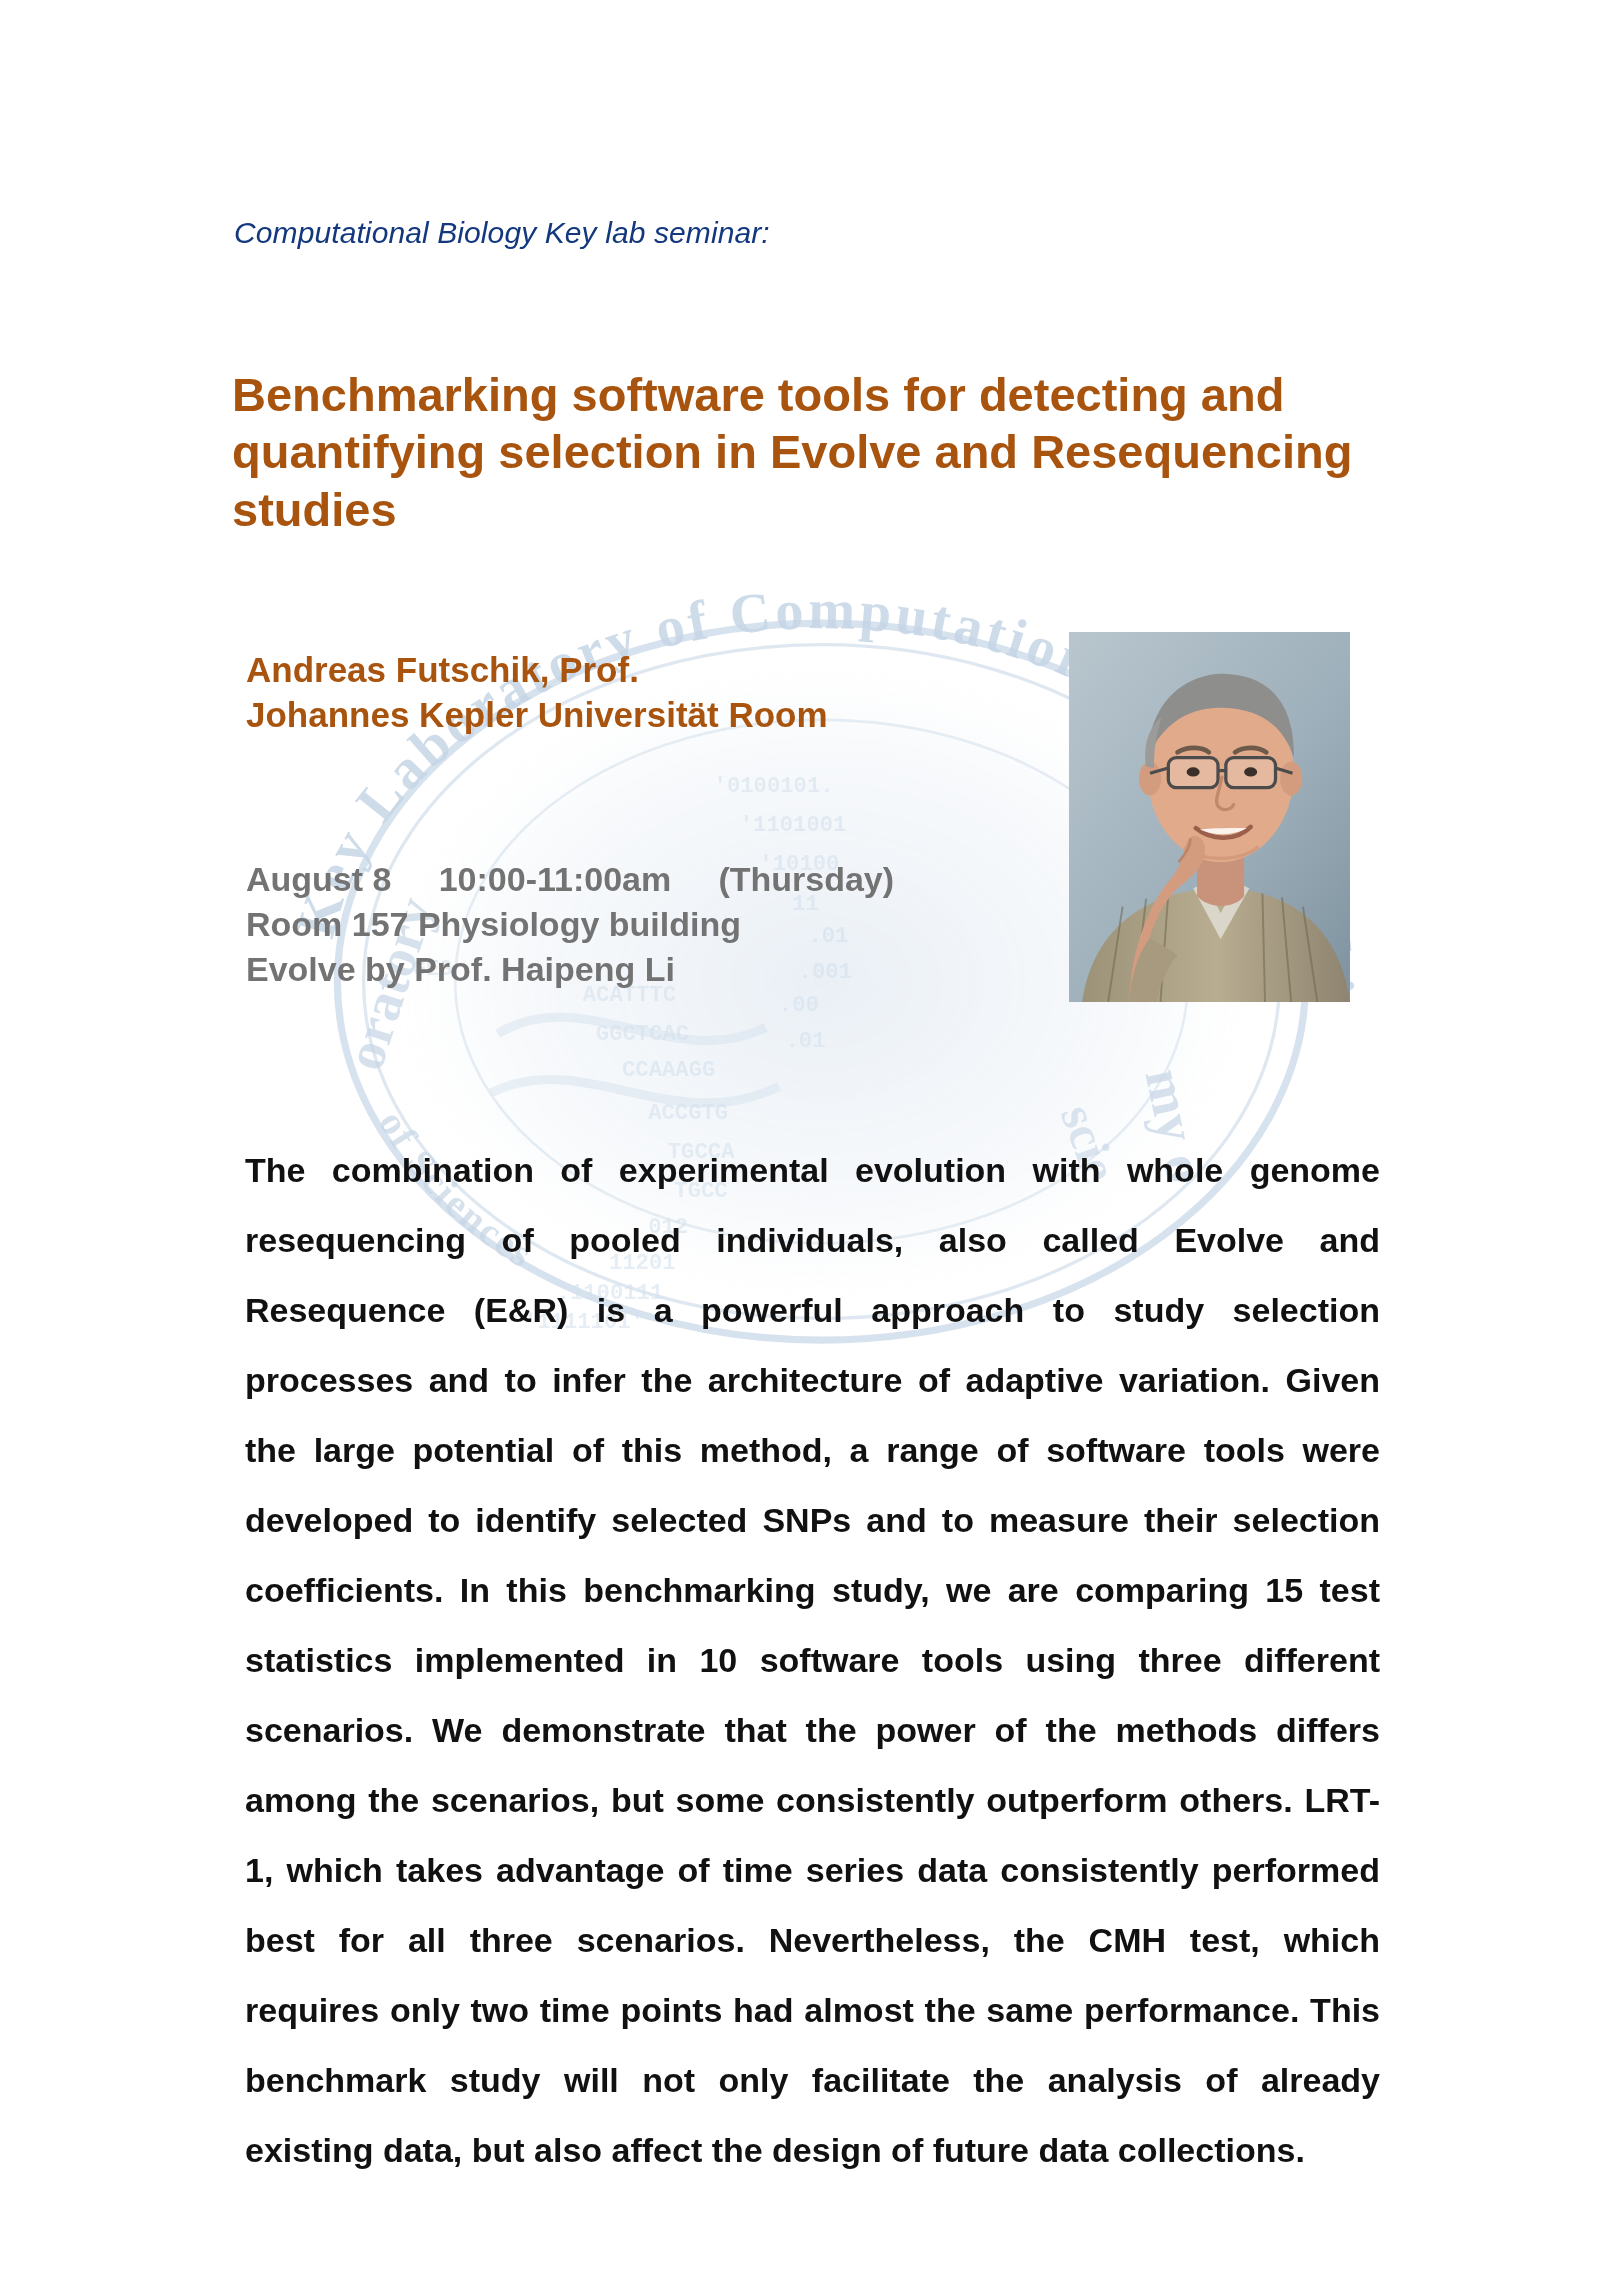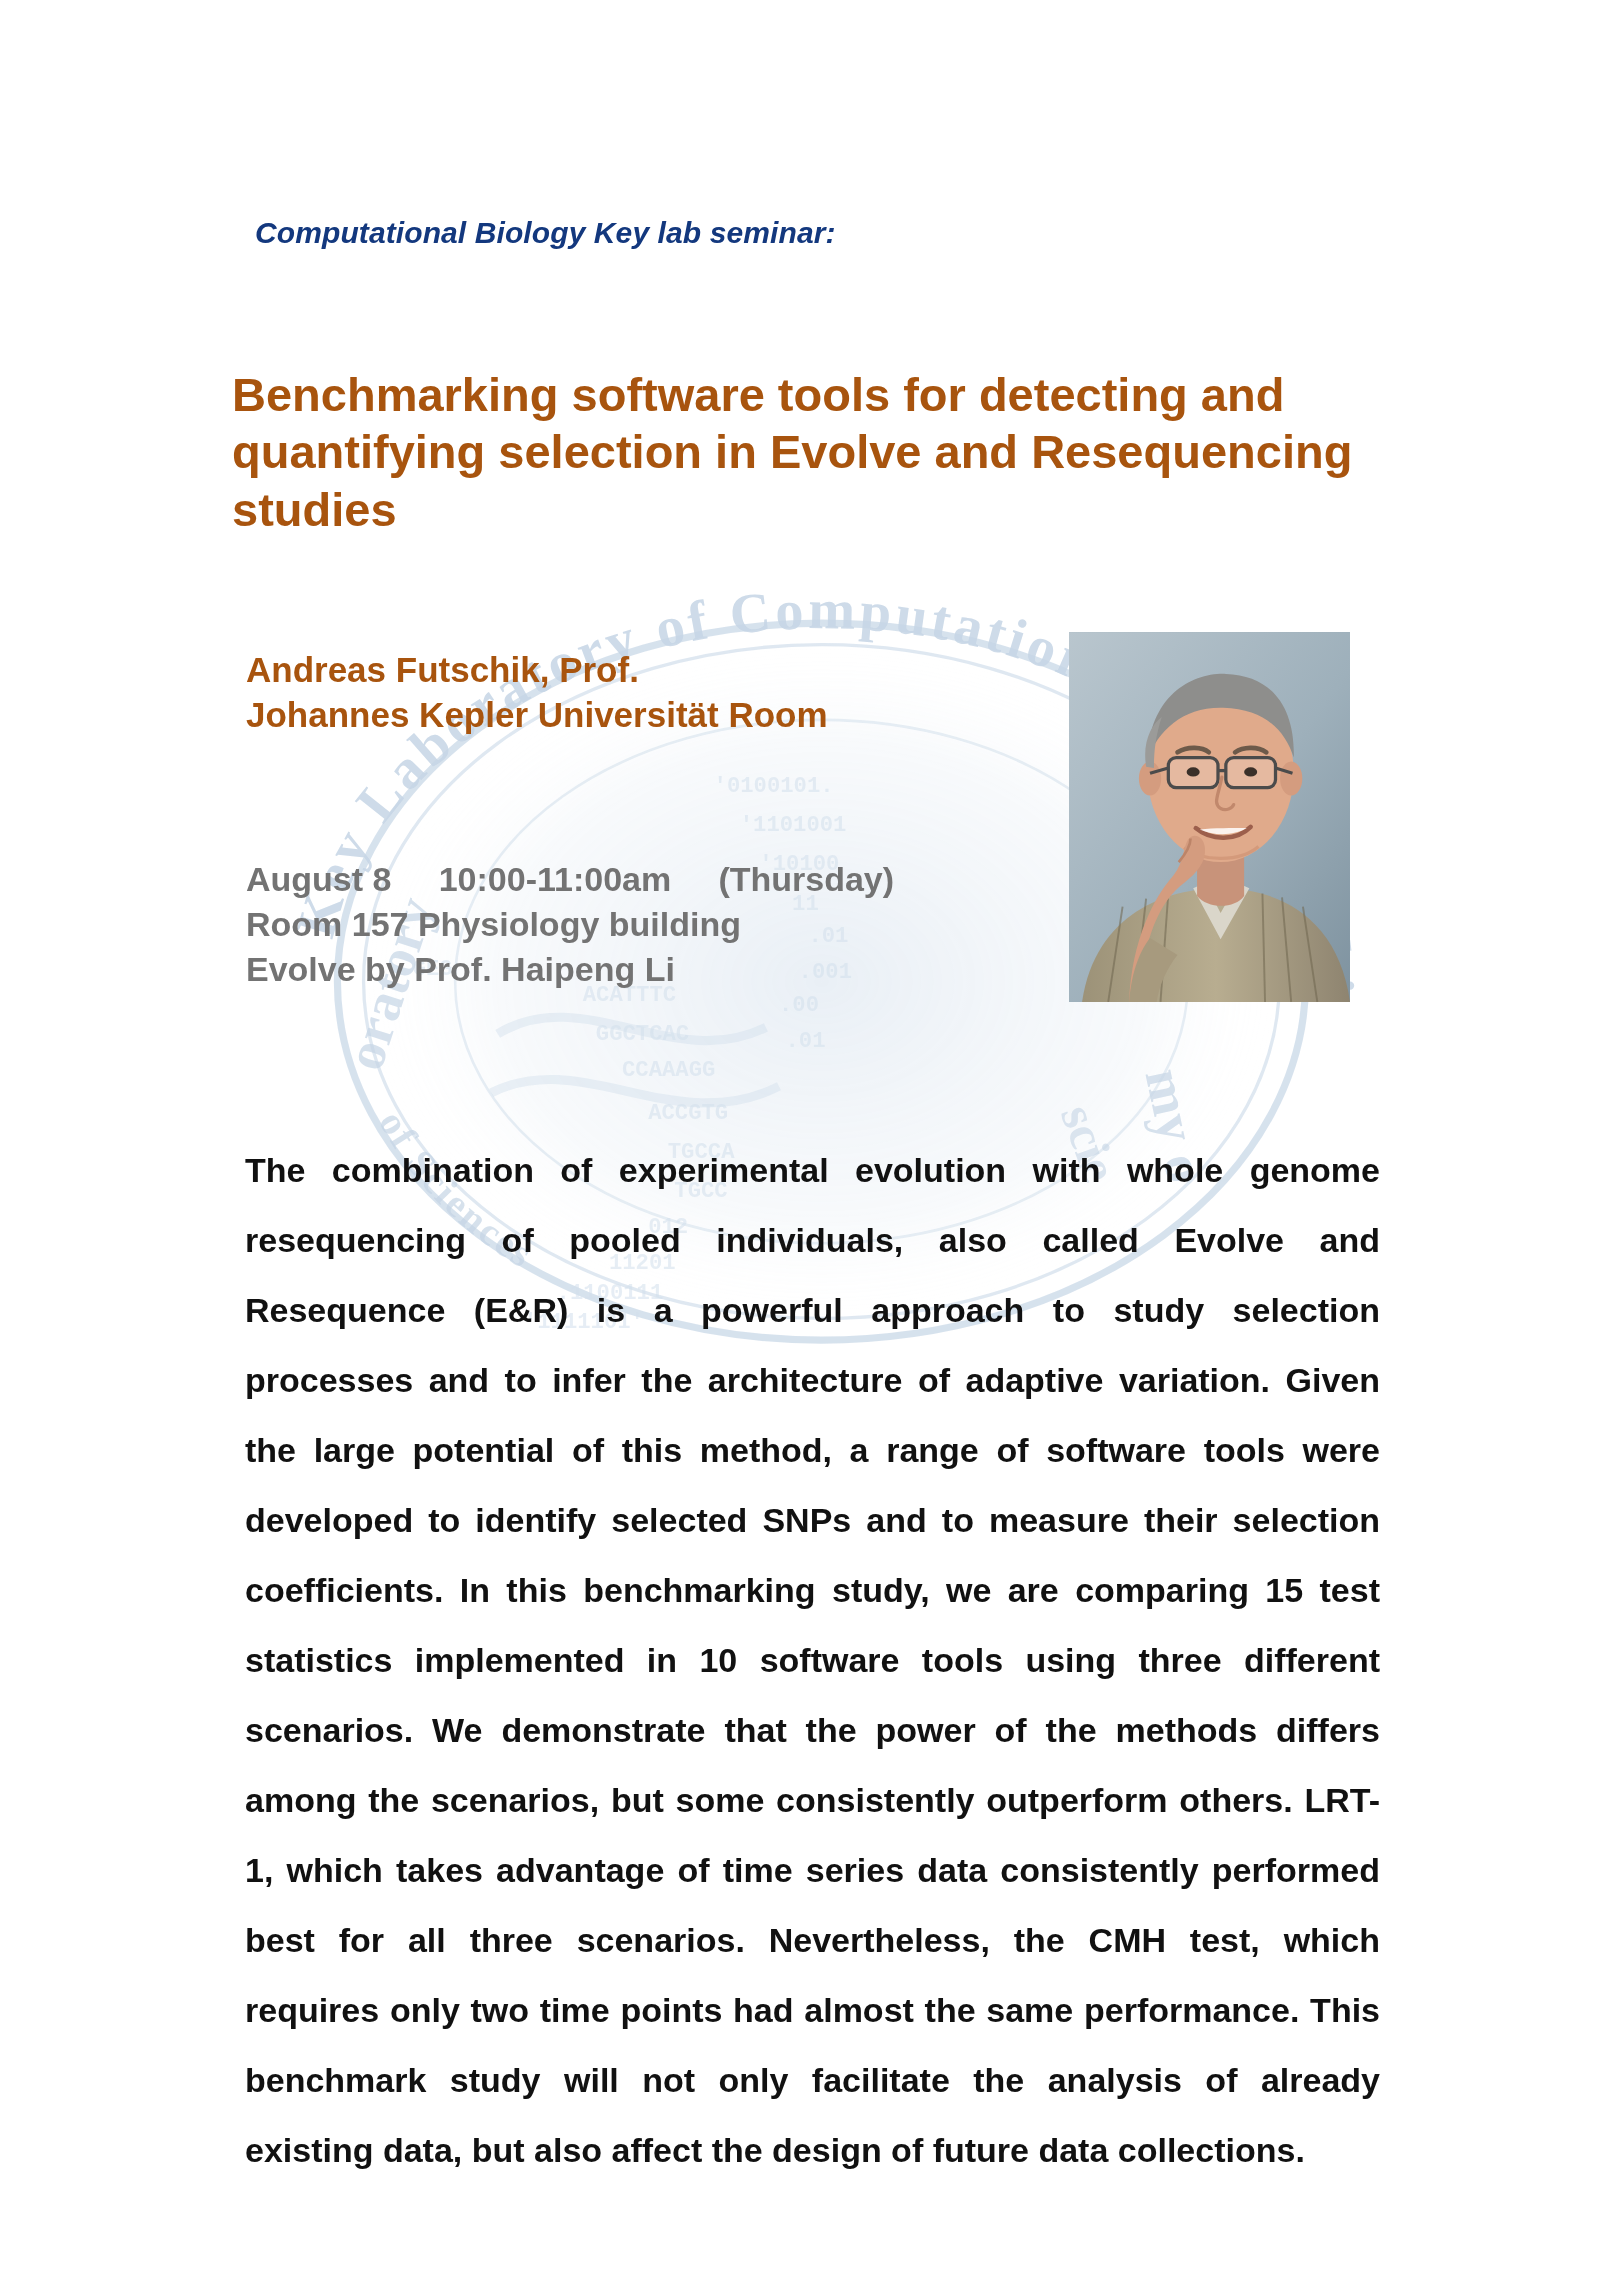--- a/index.html
+++ b/index.html
@@ -38,24 +38,24 @@
 
   
   .content {
     position: relative;
     z-index: 2;
     padding: 0;
   }
 
   .seminar-label {
     position: absolute;
-    left: 255px;
+    left: 234px;
     top: 216px;
     font-size: 30px;
-    font-weight: bold;
+    font-weight: normal;
     font-style: italic;
     color: #13387e;
     letter-spacing: 0.1px;
   }
 
   .talk-title {
     position: absolute;
     left: 232px;
     top: 366px;
     width: 1132px;

